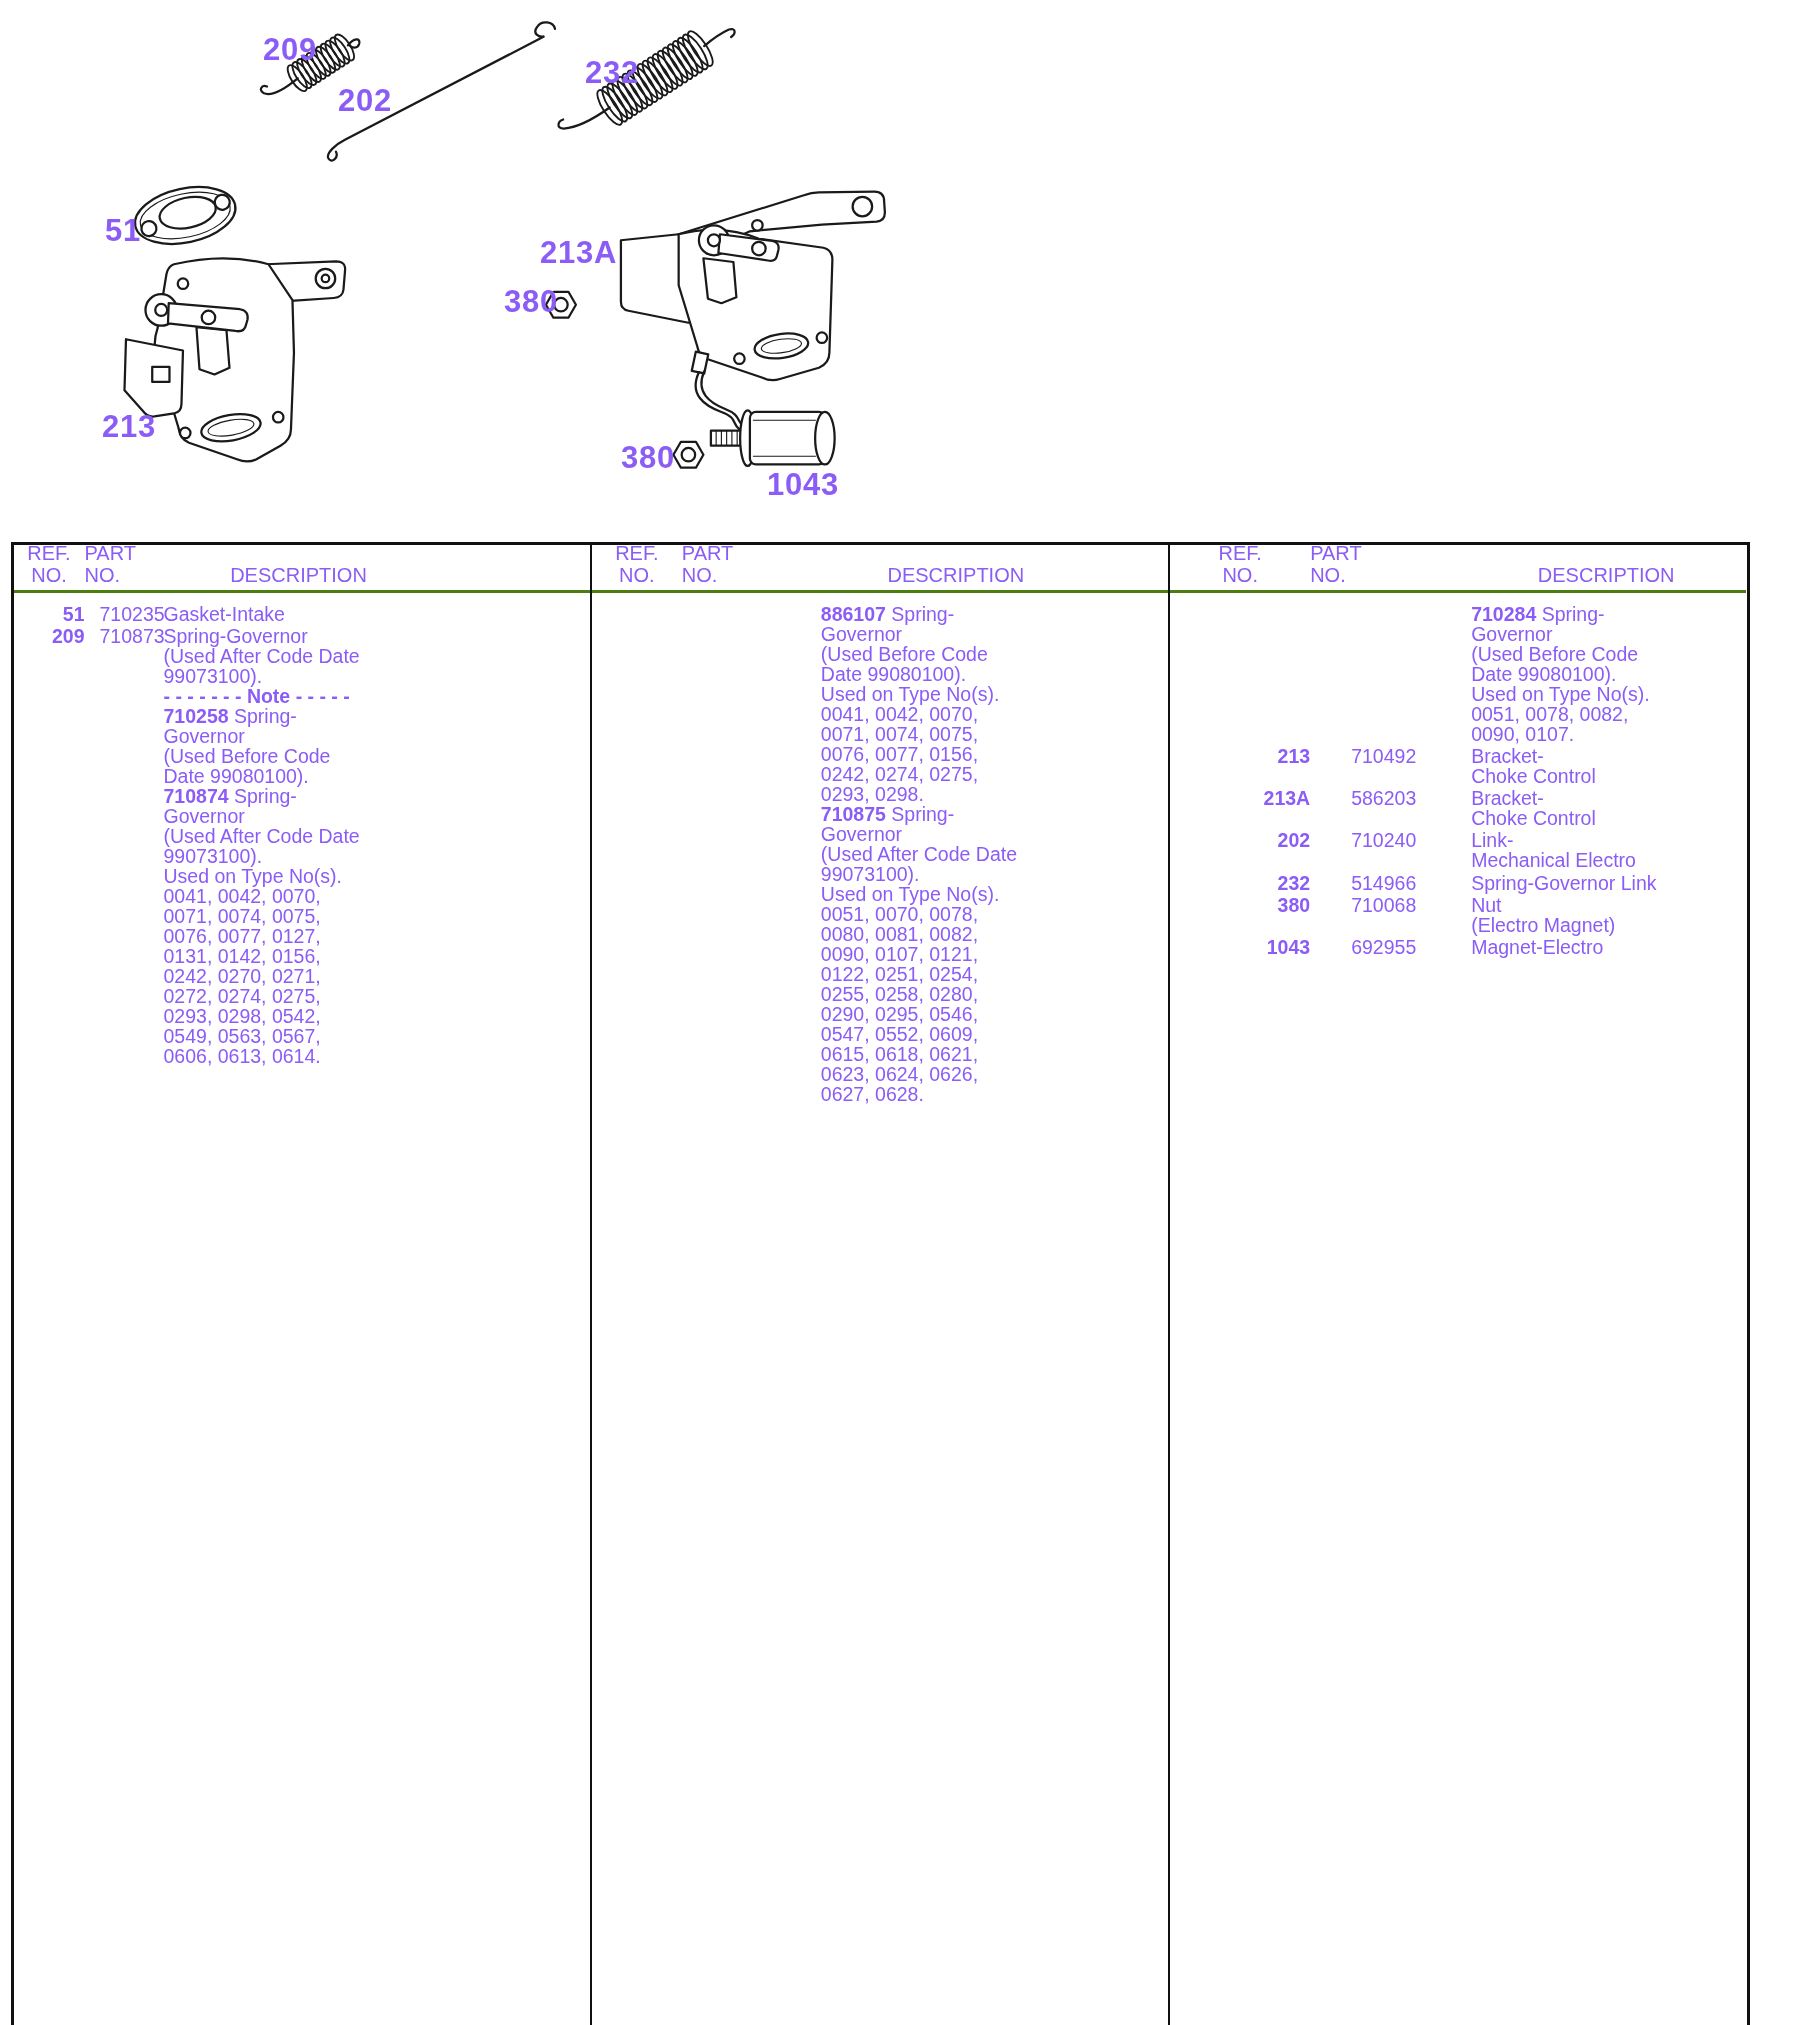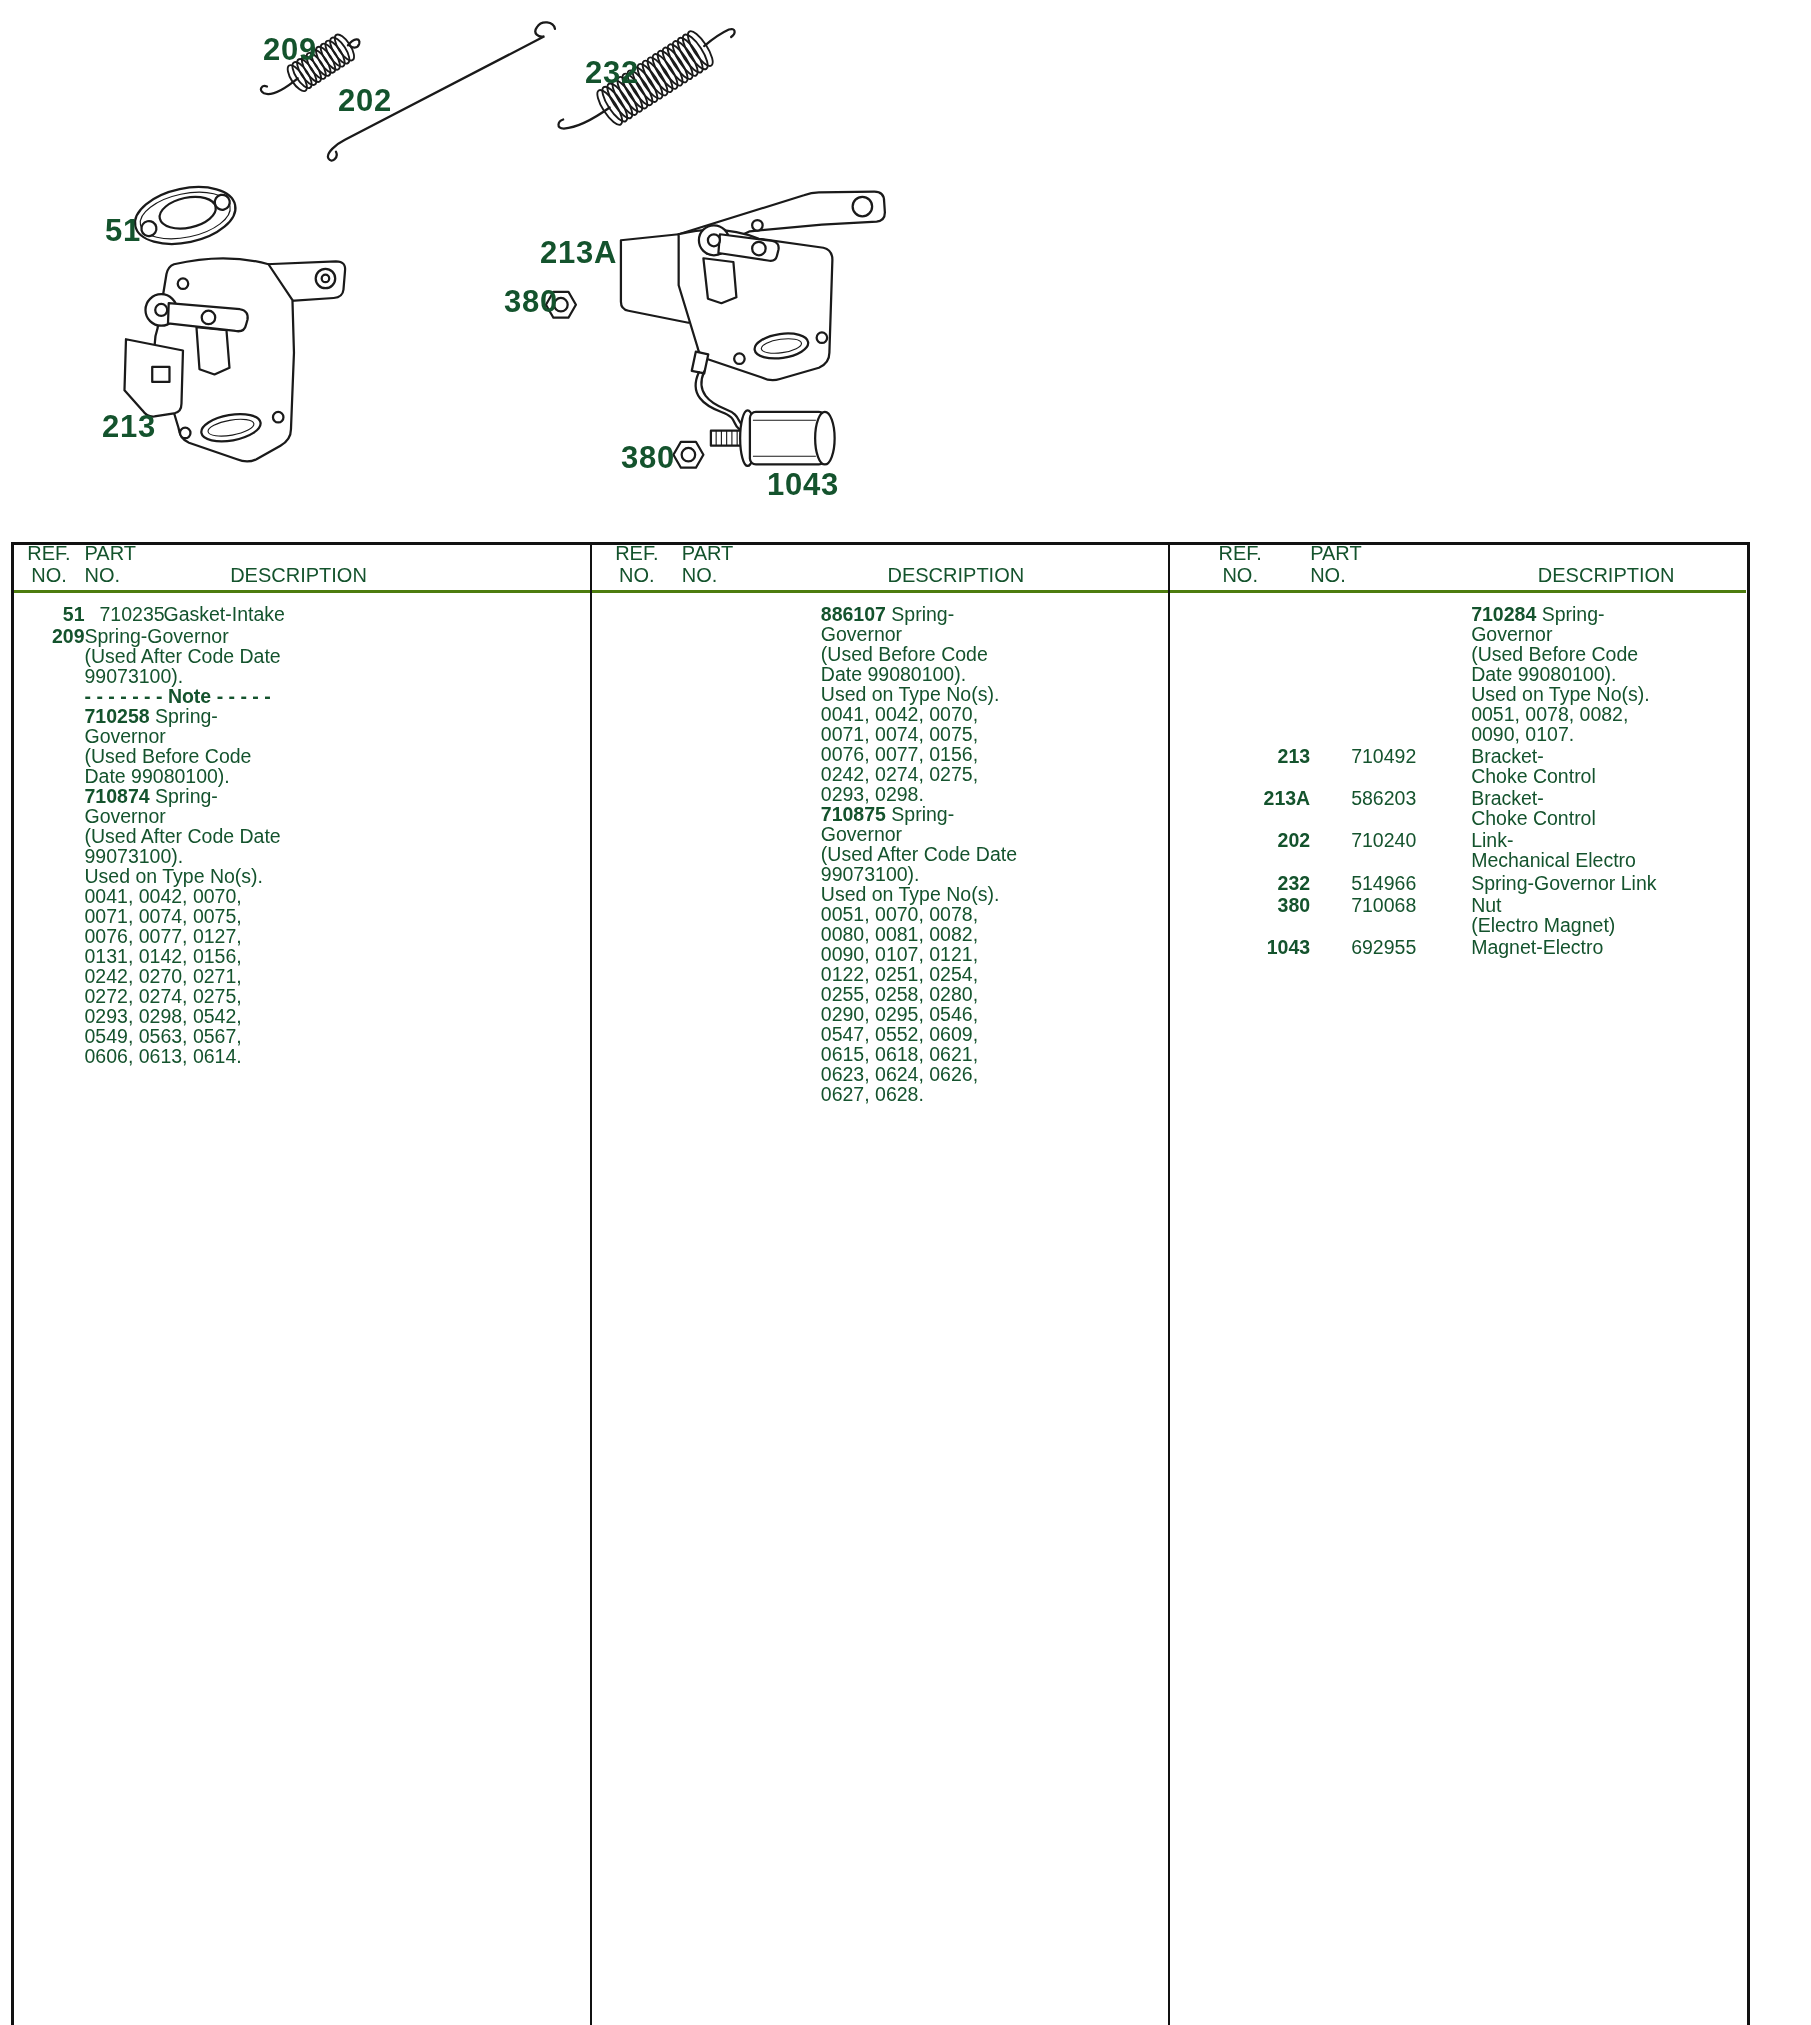--- a/index.html
+++ b/index.html
@@ -1,19 +1,19 @@
 <!DOCTYPE html>
 <html style="font-size:12px"><head>
 <meta charset="utf-8">
 <style>
   * { margin:0; padding:0; box-sizing:border-box; }
   html,body { background:#ffffff; }
   .page {
     position:relative; width:1811px; height:2025px; background:#fff;
-    font-family:"Liberation Sans", sans-serif; color:#14532d; overflow:hidden;
+    font-family:"Liberation Sans", sans-serif; color:#8b5cf6; overflow:hidden;
   }
   
   .diagram { position:absolute; top:0; left:0; width:1811px; height:542px; }
   .art { position:absolute; top:0; left:0; }
   .label-layer { position:absolute; top:0; left:0; width:100%; height:100%; }
   .part-label { position:absolute; font-weight:700; font-size:31px; letter-spacing:0.8px; white-space:nowrap; }
   .part { fill:#ffffff; stroke:#1a1a1a; stroke-width:3; stroke-linejoin:round; }
   .wire { fill:none; stroke:#1a1a1a; stroke-width:3; stroke-linecap:round; }
   .thin { fill:none; stroke:#1a1a1a; stroke-width:1.5; }
   .coil ellipse { fill:none; stroke:#1a1a1a; stroke-width:2.5; }
@@ -186,20 +186,21 @@
       <div class="tbody">
           <div class="entry">
             <div class="c-ref">51</div>
             <div class="c-part">710235</div>
             <div class="c-desc">
               <div class="dline">Gasket-Intake</div>
             </div>
           </div>
           <div class="entry">
             <div class="c-ref">209</div>
+            <div class="c-part">710873</div>
             <div class="c-desc">
               <div class="dline">Spring-Governor</div>
               <div class="dline">(Used After Code Date</div>
               <div class="dline">99073100).</div>
               <div class="dline"><b>- - - - - - - Note - - - - -</b></div>
               <div class="dline"><b>710258</b> Spring-</div>
               <div class="dline">Governor</div>
               <div class="dline">(Used Before Code</div>
               <div class="dline">Date 99080100).</div>
               <div class="dline"><b>710874</b> Spring-</div>

